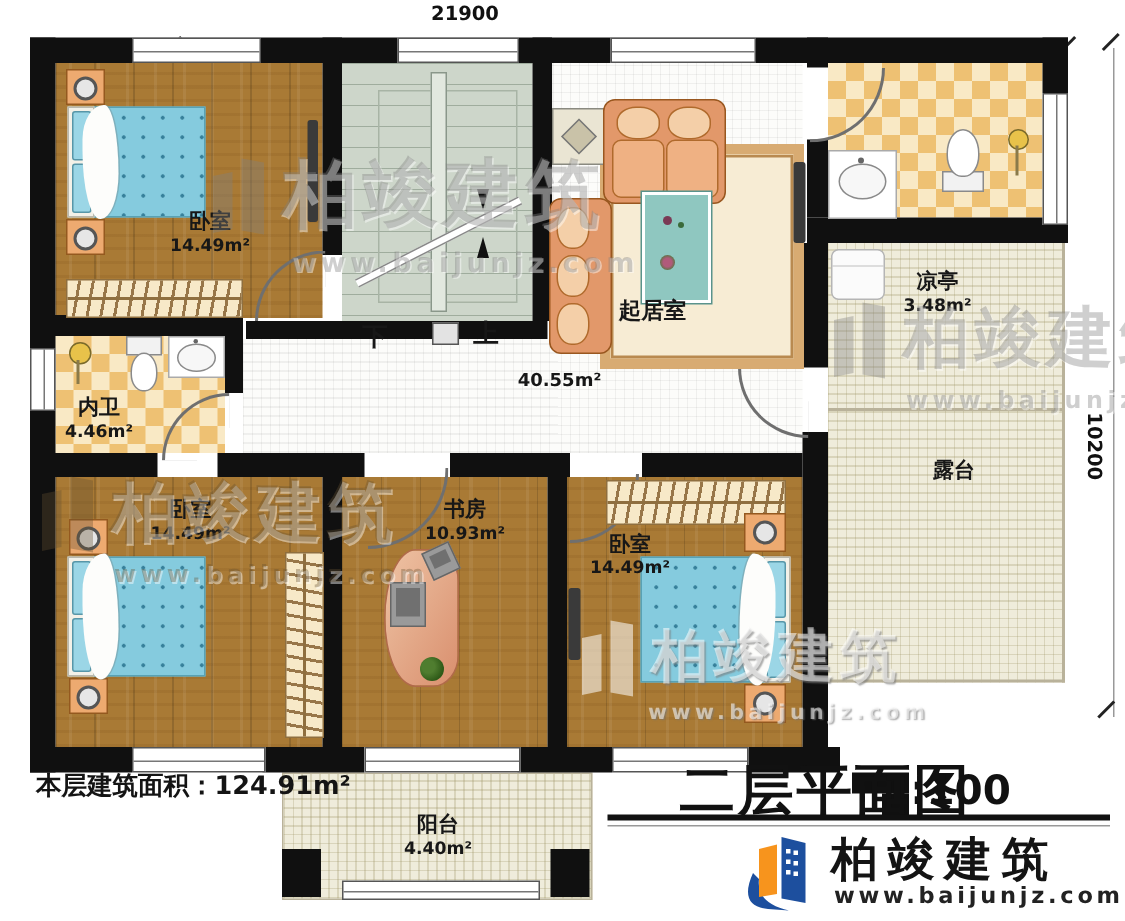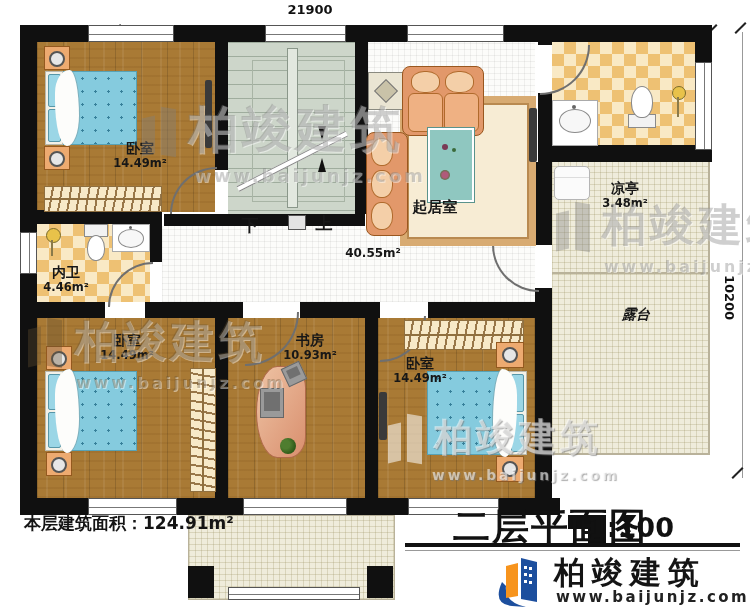--- a/index.html
+++ b/index.html
@@ -289,22 +289,26 @@
     <span class="area">14.49m²</span>
   </div>
   <div class="abs rlabel" style="left:265px;top:332px;width:90px;">
     <span>书房</span>
     <span class="area">10.93m²</span>
   </div>
   <div class="abs rlabel" style="left:375px;top:355px;width:90px;">
     <span>卧室</span>
     <span class="area">14.49m²</span>
   </div>
-  <div class="abs rlabel" style="left:600px;top:306px;width:72px;font-style:italic;">
+  <div class="abs rlabel" style="left:600px;top:306px;width:72px;">
     <span>露台</span>
+  </div>
+  <div class="abs rlabel" style="left:248px;top:542px;width:88px;">
+    <span>阳台</span>
+    <span class="area">4.40m²</span>
   </div>
 
   <div class="abs wm" style="left:142px;top:96px;font-size:50px;">
     <span class="wm-g"></span><span>柏竣建筑</span>
     <span class="wurl" style="margin-left:52px;">www.baijunjz.com</span>
   </div>
   <div class="abs wm" style="left:556px;top:196px;font-size:44px;">
     <span class="wm-g"></span><span>柏竣建筑</span>
     <span class="wurl" style="margin-left:48px;">www.baijunjz.com</span>
   </div>

